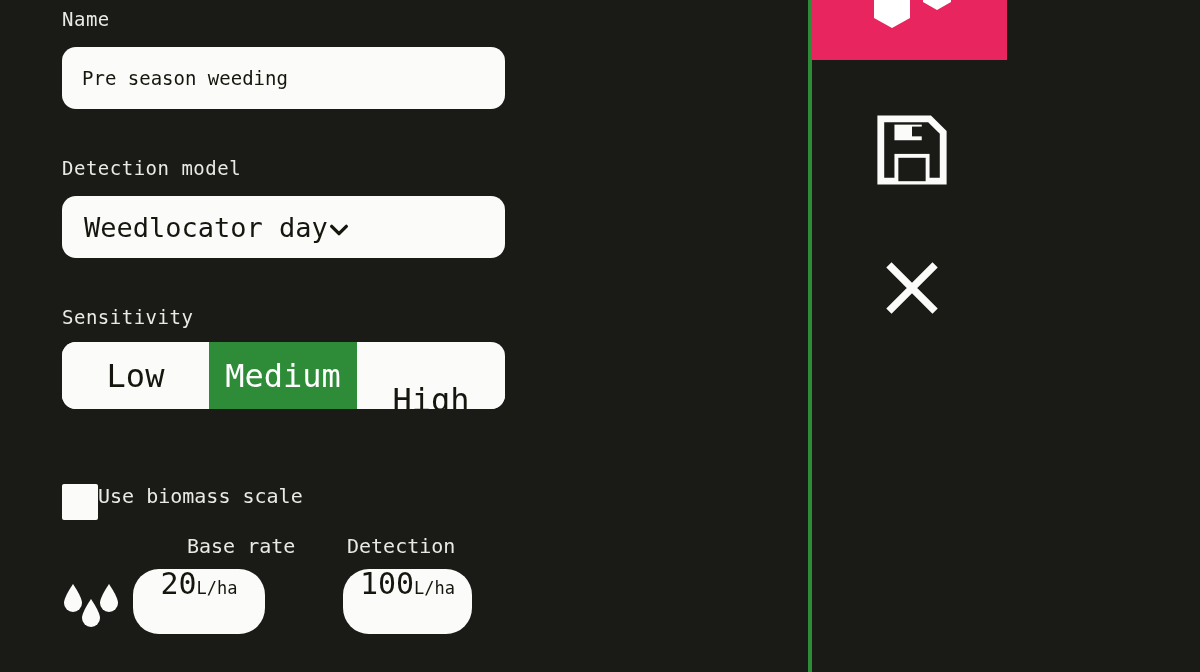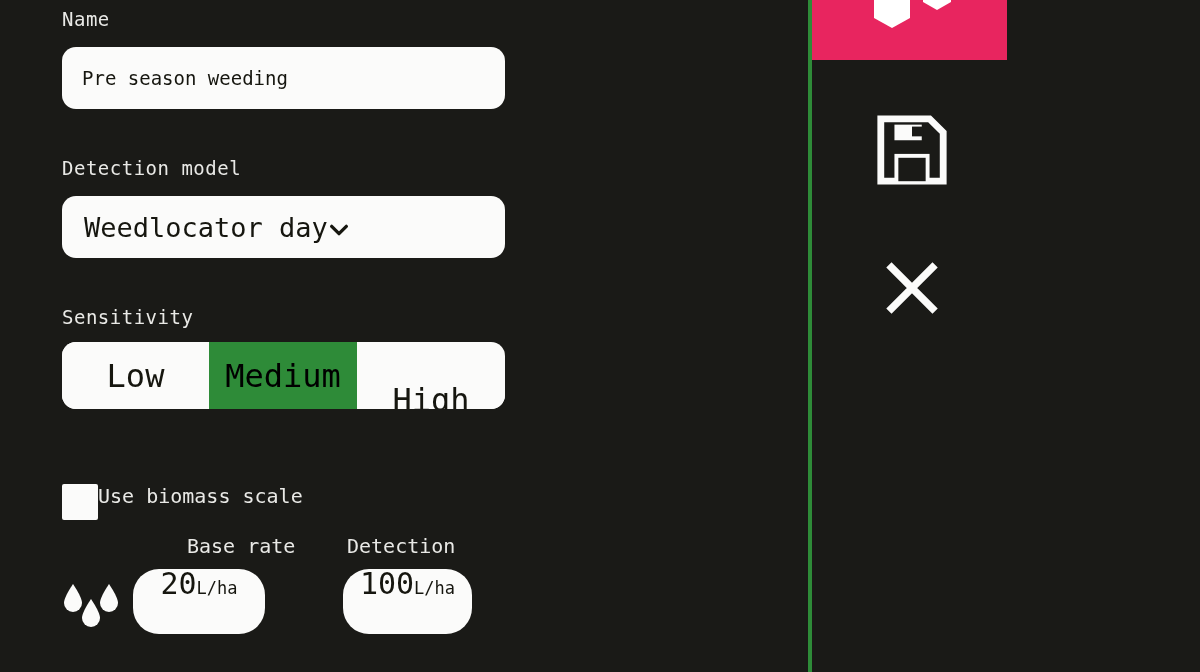--- a/index.html
+++ b/index.html
@@ -53,21 +53,21 @@
   }
   .seg {
     flex:1;
     display:flex; align-items:center; justify-content:center;
     font-family:"DejaVu Sans Mono", monospace;
     font-size:32px;
     color:#16160f;
     background:#fbfbfa;
     border:none;
   }
-  .seg.selected { background:#2e8b38; color:#000000;text-align:center; }
+  .seg.selected { background:#2e8b38; color:#ffffff;text-align:center; }
   .seg:nth-child(1) { flex:0 0 147px; }
   .seg:nth-child(2) { flex:0 0 148px; }
   .seg:nth-child(3) { flex:0 0 148px;margin-top:48px; }
 
   
   #biomass-row { position:absolute; left:62px; top:484px; display:flex; align-items:flex-start; gap:0; }
   #biomass-box {
     width:36px; height:36px;
     background:#fbfbfa;
     border-radius:2px;

